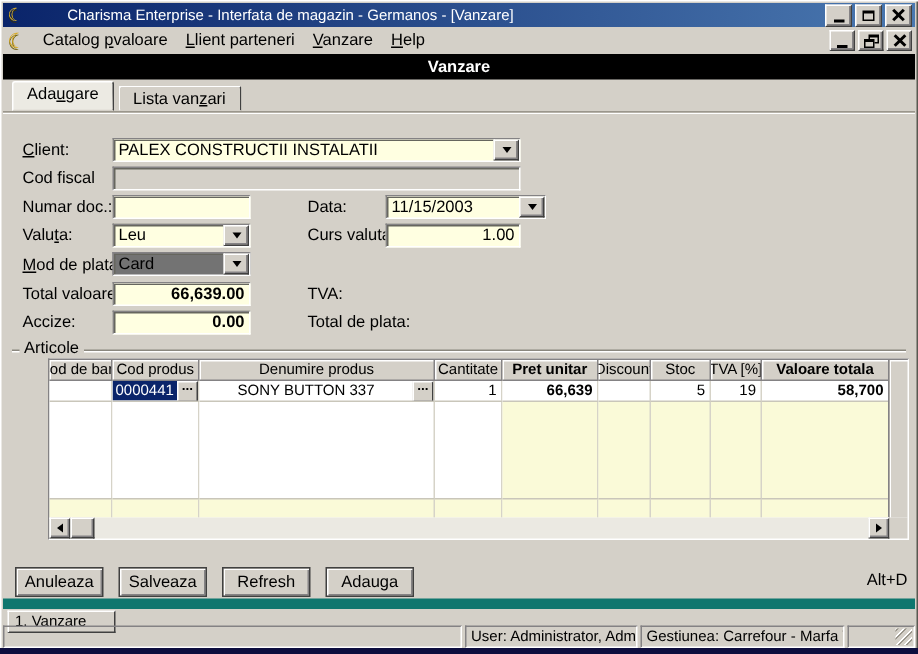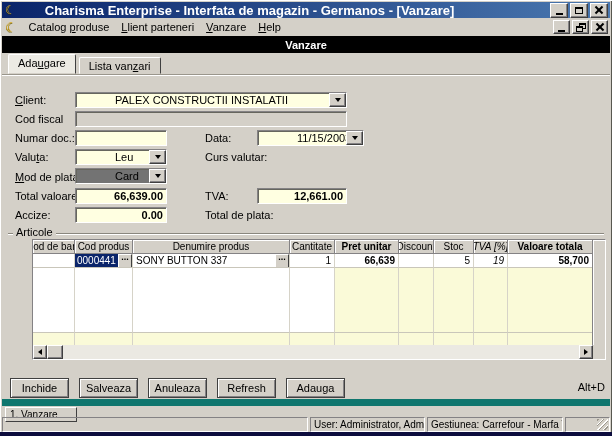--- a/index.html
+++ b/index.html
@@ -3,21 +3,21 @@
 <meta charset="utf-8">
 <style>
   html,body{margin:0;padding:0;background:#808080;}
   .win{position:relative;width:612px;height:436px;background:#d4d0c8;overflow:hidden;
        font-family:"Liberation Sans","DejaVu Sans",sans-serif;font-size:11px;color:#000;
        box-shadow:inset 1px 1px 0 #ffffff, inset -1px -1px 0 #585850;}
   
   .titlebar{position:absolute;left:2px;top:2px;right:2px;height:16px;
        background:linear-gradient(to right,#0a246a,#4a78b0);display:flex;align-items:center;padding:0 2px;}
   .logo{color:#eebd2a;font-size:12px;line-height:1;margin:0 3px 0 1px;text-shadow:0 1px 0 #3a3200;}
-  .title{color:#fff;font-weight:bold;flex:1;white-space:nowrap;overflow:hidden;font-size:13px;padding-left:26px;}
+  .title{color:#fff;font-weight:normal;flex:1;white-space:nowrap;overflow:hidden;font-size:10px;padding-left:26px;}
   .winbtn{width:16px;height:13px;background:#d4d0c8;border:1px solid;border-color:#fff #404040 #404040 #fff;
        box-shadow:inset -1px -1px 0 #848284;margin-left:2px;display:flex;align-items:center;justify-content:center;flex:none;}
   .winbtn.sm{width:15px;height:12px;}
   .ic-min{width:7px;height:2px;background:#000;margin-top:7px;}
   .ic-max{width:8px;height:7px;border:1px solid #000;border-top-width:2px;box-sizing:border-box;background:transparent;}
   .ic-restore{position:relative;width:10px;height:9px;}
   .ic-restore:before{content:"";position:absolute;left:3px;top:0;width:7px;height:6px;border:1px solid #000;border-top-width:2px;box-sizing:border-box;}
   .ic-restore:after{content:"";position:absolute;left:0;top:3px;width:7px;height:6px;border:1px solid #000;border-top-width:2px;box-sizing:border-box;background:#d4d0c8;}
   .ic-x{position:relative;width:8px;height:8px;}
   .ic-x:before,.ic-x:after{content:"";position:absolute;left:3px;top:-1px;width:2px;height:10px;background:#000;}
@@ -37,49 +37,49 @@
        padding:2px 9px 2px;white-space:nowrap;}
   .tab.active{background:#eceae3;height:14px;z-index:2;}
   .tab.inactive{height:11px;margin-left:3px;font-size:11px;}
   .tabline{position:absolute;left:2px;top:74px;right:2px;height:0;border-top:1px solid #9a968c;box-shadow:0 1px 0 #fff;}
   
   .flabel{position:absolute;white-space:nowrap;}
   .field{position:absolute;height:16px;box-sizing:border-box;border:1px solid;border-color:#848284 #fff #fff #848284;
        box-shadow:inset 1px 1px 0 #66665e;background:#737373;display:flex;align-items:stretch;}
   .yellow{background:#ffffe1;}
   .grey{background:#d4d0c8;}
-  .fval{flex:1;padding:0 3px;white-space:nowrap;overflow:hidden;display:flex;align-items:center;margin-left:36px;}
+  .fval{flex:1;padding:0 3px;white-space:nowrap;overflow:hidden;display:flex;align-items:center;}
   .num .fval{justify-content:flex-end;}
   .bold .fval{font-weight:bold;}
   .dropbtn{width:15px;flex:none;background:#d4d0c8;display:flex;align-items:center;justify-content:center;
        border:1px solid;border-color:#fff #404040 #404040 #fff;box-shadow:inset -1px -1px 0 #848284;}
   .tri-down{width:0;height:0;border-left:3px solid transparent;border-right:3px solid transparent;border-top:4px solid #000;}
   .tri-left{width:0;height:0;border-top:3px solid transparent;border-bottom:3px solid transparent;border-right:4px solid #000;}
   .tri-right{width:0;height:0;border-top:3px solid transparent;border-bottom:3px solid transparent;border-left:4px solid #000;}
   
   .groupline{position:absolute;left:8px;top:233px;width:596px;height:0;border-top:1px solid #8a877e;box-shadow:0 1px 0 #fff;}
   .grouplabel{position:absolute;left:13px;top:226px;background:#d4d0c8;padding:0 3px;}
   
   .grid-outer{position:absolute;left:32px;top:239px;width:574px;height:121px;box-sizing:border-box;
        border:1px solid;border-color:#848284 #fff #fff #848284;background:#fff;}
   .grid-cols{position:absolute;left:0;top:0;width:560px;}
   .grow{display:flex;}
   .w0{width:42px;}.w1{width:58px;}.w2{width:157px;}.w3{width:45px;}.w4{width:64px;}
-  .w5{width:35px;}.w6{width:40px;}.w7{width:34px;font-style:italic;}.w8{width:85px;}
+  .w5{width:35px;}.w6{width:40px;}.w7{width:34px;}.w8{width:85px;}
   .hcell{height:14px;box-sizing:border-box;background:#d4d0c8;border-right:1px solid #848284;border-bottom:1px solid #848284;
        box-shadow:inset 1px 1px 0 #fff;display:flex;align-items:center;justify-content:center;
        font-size:10px;white-space:nowrap;overflow:hidden;flex:none;}
   .hb{font-weight:bold;}
   .dcell{height:14px;box-sizing:border-box;background:#fff;border-right:1px solid #d6d3c8;border-bottom:1px solid #c9c6ba;
        display:flex;align-items:center;font-size:10px;padding:0 3px;white-space:nowrap;overflow:hidden;flex:none;}
   .dcell.right{justify-content:flex-end;}
   .dcell.dbold{font-weight:bold;}
   .dcell.nopad{padding:0;}
   .selbox{flex:1;height:100%;background:#0a246a;color:#fff;display:flex;align-items:center;padding:0 2px;overflow:hidden;}
-  .dtext{flex:1;padding:0 3px;overflow:hidden;white-space:nowrap;}
+  .dtext{flex:1;padding:0 3px;overflow:hidden;white-space:nowrap;text-align:center;}
   .ellip{width:12px;height:12px;margin-top:1px;flex:none;background:#d4d0c8;border:1px solid;border-color:#fff #404040 #404040 #fff;
        font-size:9px;line-height:5px;display:flex;align-items:flex-start;justify-content:center;font-weight:bold;}
   .bcell{height:64px;box-sizing:border-box;border-right:1px solid #d6d3c8;flex:none;}
   .bwhite{background:#fff;} .byellow{background:#fafad8;}
   .fcell{height:13px;box-sizing:border-box;background:#fafad8;border-right:1px solid #d6d3c8;border-top:1px solid #c9c6ba;flex:none;}
   .vscroll{position:absolute;right:0;top:0;width:12px;height:105px;background:#d4d0c8;
        border-left:1px solid #848284;box-shadow:inset 1px 1px 0 #fff;}
   .hscroll{position:absolute;left:0;bottom:0;width:560px;height:14px;background:#ebe9e2;display:flex;align-items:center;}
   .sbtn{width:14px;height:14px;box-sizing:border-box;background:#d4d0c8;border:1px solid;border-color:#fff #404040 #404040 #fff;
        box-shadow:inset -1px -1px 0 #848284;display:flex;align-items:center;justify-content:center;flex:none;}
@@ -121,21 +121,21 @@
     <span class="winbtn">
         <i class="ic-max"></i>
       </span>
     <span class="winbtn">
         <i class="ic-x"></i>
       </span>
   </div>
 
   <div class="menubar">
     <span class="menulogo">☾</span>
-    <span class="menu-item"><span>Catalog </span><span class="accel">p</span><span>roduse</span></span>
+    <span class="menu-item"><span>Catalog </span><span class="accel">p</span><span>valoare</span></span>
     <span class="menu-item"><span></span><span class="accel">L</span><span>lient parteneri</span></span>
     <span class="menu-item"><span></span><span class="accel">V</span><span>anzare</span></span>
     <span class="menu-item"><span></span><span class="accel">H</span><span>elp</span></span>
     <span class="mdibtns">
       <span class="winbtn sm">
           <i class="ic-min"></i>
         </span>
       <span class="winbtn sm">
           <i class="ic-restore"></i>
         </span>
@@ -184,31 +184,31 @@
     <span class="dropbtn">
         <i class="tri-down"></i>
       </span>
   </div>
   <div class="field yellow" style="left:75px;top:149px;width:92px">
     <span class="fval">Leu</span>
     <span class="dropbtn">
         <i class="tri-down"></i>
       </span>
   </div>
+  <div class="field yellow num" style="left:257px;top:149px;width:90px">
+    <span class="fval">1.00</span>
+  </div>
   <div class="field" style="left:75px;top:168px;width:92px">
     <span class="fval">Card</span>
     <span class="dropbtn">
         <i class="tri-down"></i>
       </span>
   </div>
   <div class="field yellow num bold" style="left:75px;top:188px;width:92px">
     <span class="fval">66,639.00</span>
-  </div>
-  <div class="field yellow num bold" style="left:257px;top:188px;width:90px">
-    <span class="fval">12,661.00</span>
   </div>
   <div class="field yellow num bold" style="left:75px;top:207px;width:92px">
     <span class="fval">0.00</span>
   </div>
 
   <div class="groupline"></div>
   <span class="grouplabel">Articole</span>
 
   <div class="grid-outer">
     <div class="grid-cols">
@@ -270,23 +270,22 @@
         </span>
       <span class="sthumb"></span>
       <span class="sbtn rightend">
           <i class="tri-right"></i>
         </span>
     </div>
     <div class="scorner"></div>
   </div>
 
   <div class="btnrow">
-    <button class="pbtn">Inchide</button>
+    <button class="pbtn">Anuleaza</button>
     <button class="pbtn">Salveaza</button>
-    <button class="pbtn">Anuleaza</button>
     <button class="pbtn">Refresh</button>
     <button class="pbtn">Adauga</button>
   </div>
   <span class="hint">Alt+D</span>
 
   <div class="bottomtabs">
     <span class="btab">1. Vanzare</span>
   </div>
 
   <div class="statusbar">

